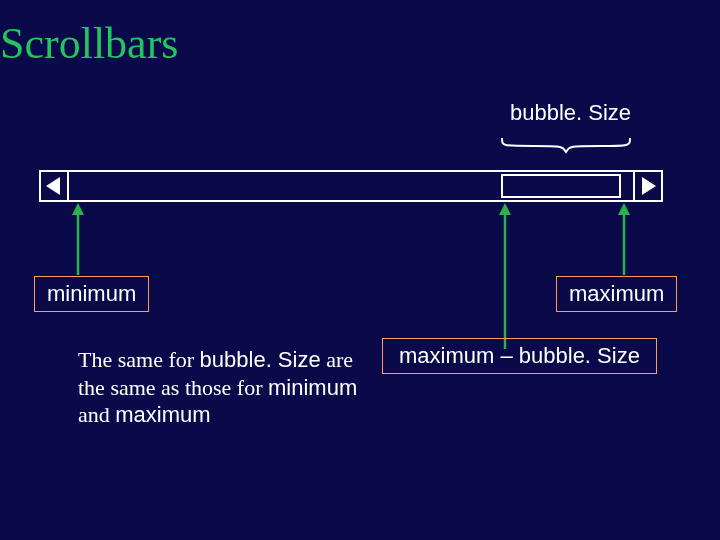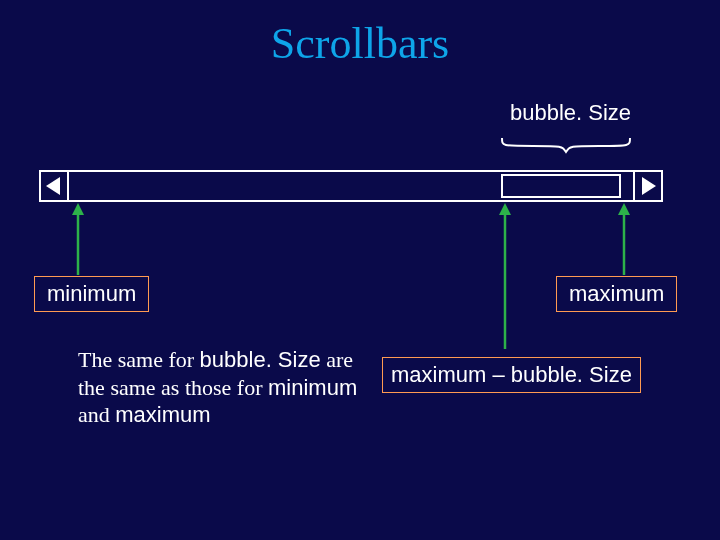--- a/index.html
+++ b/index.html
@@ -1,37 +1,37 @@
 <!DOCTYPE html>
 <html><head>
 <meta charset="utf-8">
 <style>
   html,body{margin:0;padding:0;width:720px;height:540px;background:#0a0a4a;font-family:"Times New Roman",serif;overflow:hidden}
   .slide{position:relative;width:720px;height:540px}
-  .title{position:absolute;left:0;right:0;top:18px;text-align:center;color:#0ea5e9;font-size:44px}
+  .title{position:absolute;left:0;right:0;top:18px;color:#22c55e;font-size:44px}
   .label-bubble{position:absolute;left:510px;top:100px;color:#fff;font-family:Verdana,Geneva,sans-serif;font-size:22px}
   
   .brace{position:absolute;left:500px;top:136px;width:132px;height:18px}
   .brace svg{width:132px;height:18px;display:block}
   
   .scrollbar{position:absolute;left:39px;top:170px;width:624px;height:32px;display:flex}
   .arrow-btn{width:30px;height:32px;border:2px solid #fff;box-sizing:border-box;display:flex;align-items:center;justify-content:center;background:transparent}
   .arrow{width:0;height:0}
   .arrow.left{border-top:9px solid transparent;border-bottom:9px solid transparent;border-right:14px solid #fff;margin-right:2px}
   .arrow.right{border-top:9px solid transparent;border-bottom:9px solid transparent;border-left:14px solid #fff;margin-left:2px}
   .track{flex:1;height:32px;border-top:2px solid #fff;border-bottom:2px solid #fff;box-sizing:border-box;position:relative}
   .thumb{position:absolute;top:2px;bottom:2px;left:432px;width:120px;border:2px solid #fff;box-sizing:border-box;background:transparent}
   
   .arr{position:absolute}
   .arr svg{display:block}
   
   .lbl{position:absolute;border:1px solid #ff9b52;padding:4px 12px;color:#fff;font-family:Verdana,Geneva,sans-serif;font-size:22px;background:transparent}
   .lbl.min{left:34px;top:276px}
   .lbl.max{left:556px;top:276px}
-  .lbl.maxminus{left:382px;top:357px;padding:4px 8px}
+  .lbl.maxminus{left:382px;top:338px;padding:4px 16px}
   
   .units{position:absolute;left:78px;top:346px;width:300px;color:#fff;font-family:"Times New Roman",serif;font-size:22px;line-height:1.25}
   .units .code{font-family:Verdana,Geneva,sans-serif}
 </style>
 </head>
 <body>
 
 <div class="slide">
 
   <div class="title">Scrollbars</div>

